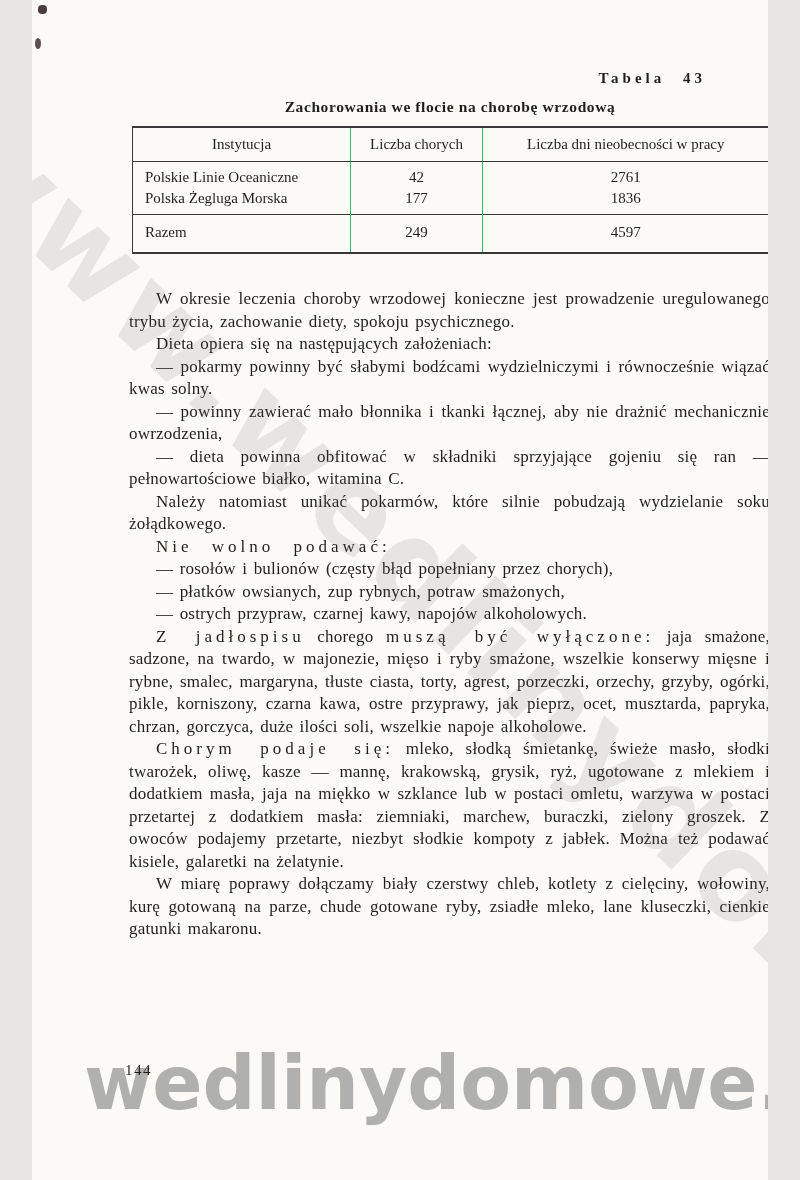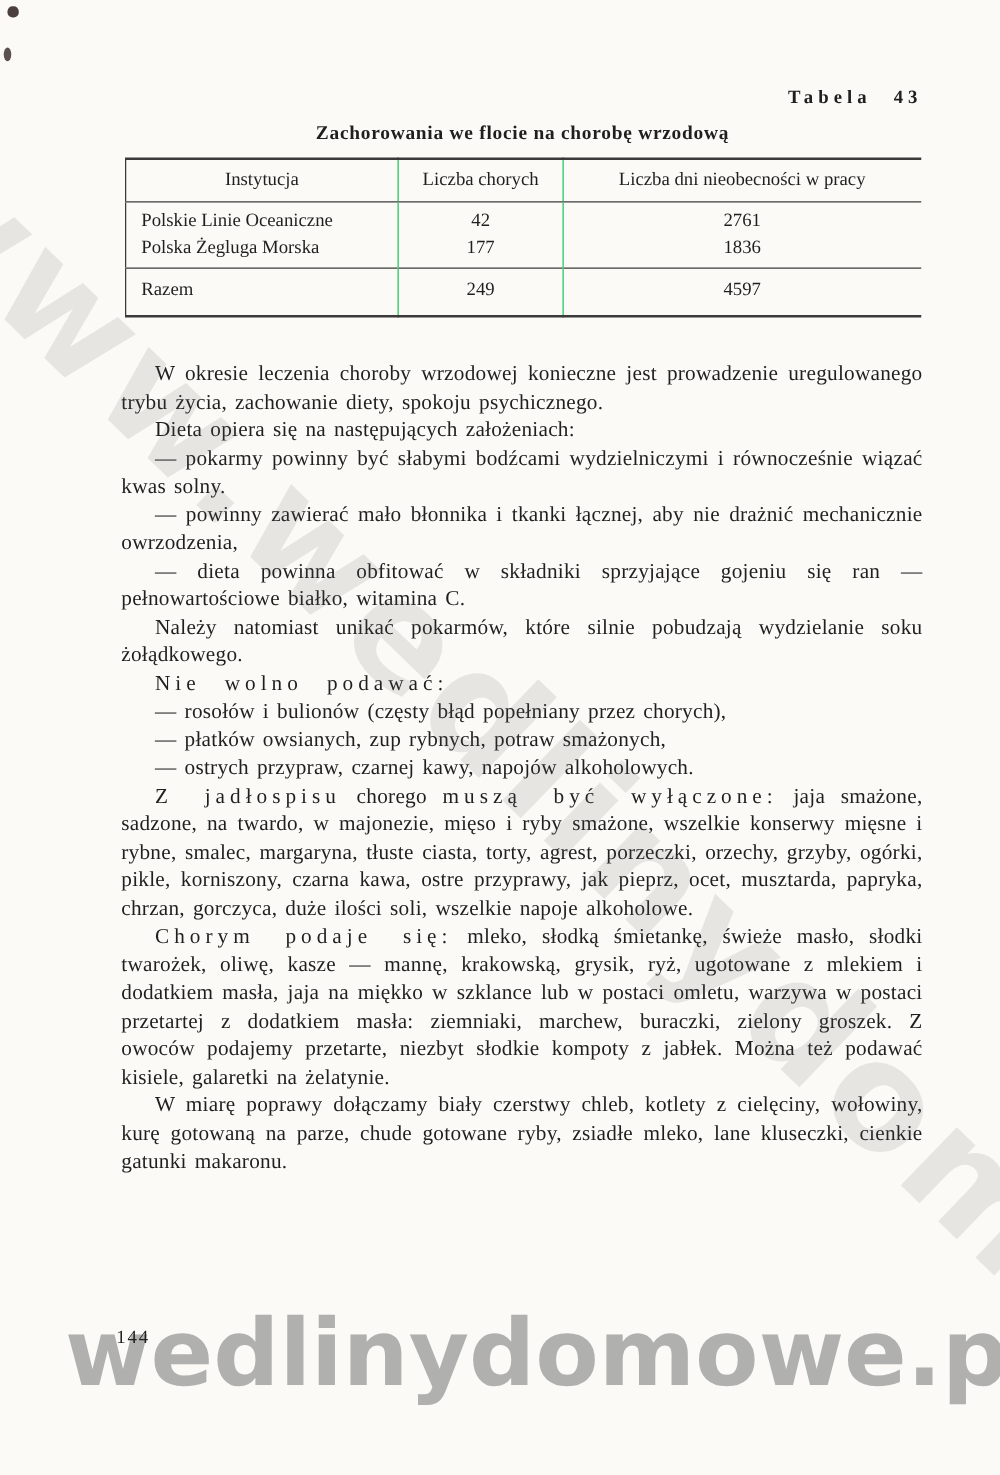--- a/index.html
+++ b/index.html
@@ -1,19 +1,19 @@
 <!DOCTYPE html>
 <html><head>
 <meta charset="utf-8">
 <title>Scanned page — Tabela 43</title>
 <style>
   html,body { margin:0; padding:0; background:#e8e6e2; }
   .page {
     position:relative;
-    width:800px; height:1180px;
+    width:736px; height:1180px;
     margin:0 auto;
     background:#fbfaf6;
     overflow:hidden;
     font-family:"Liberation Serif", serif;
     color:#1f1f1f;
   }
 
   
   .tabela-label {
     position:absolute; top:70px; right:62px;

